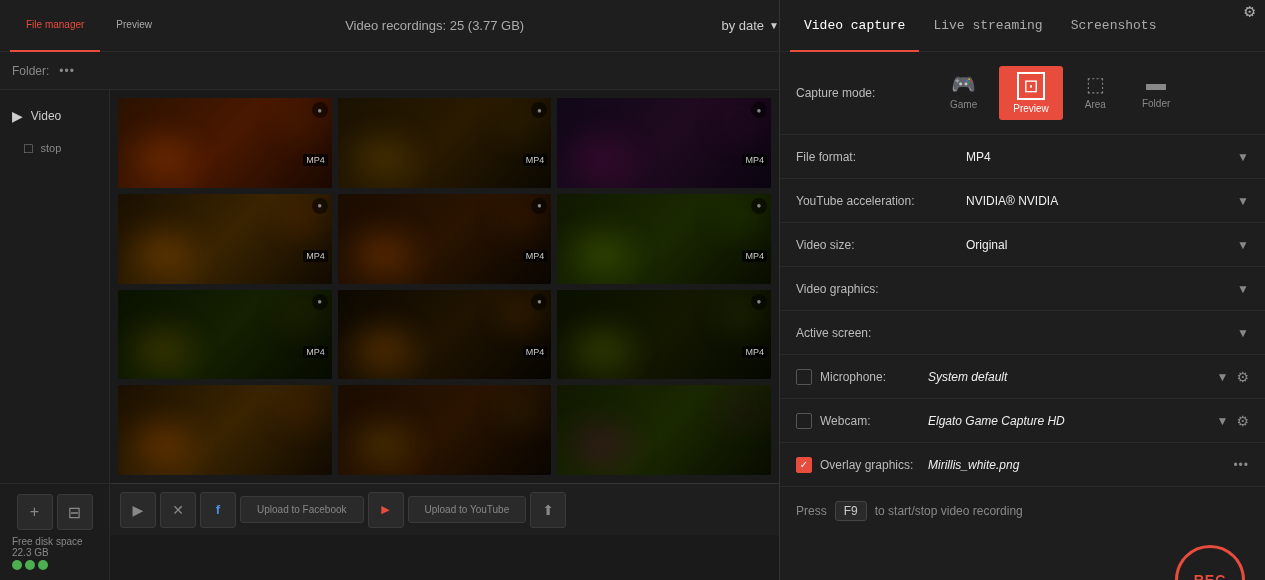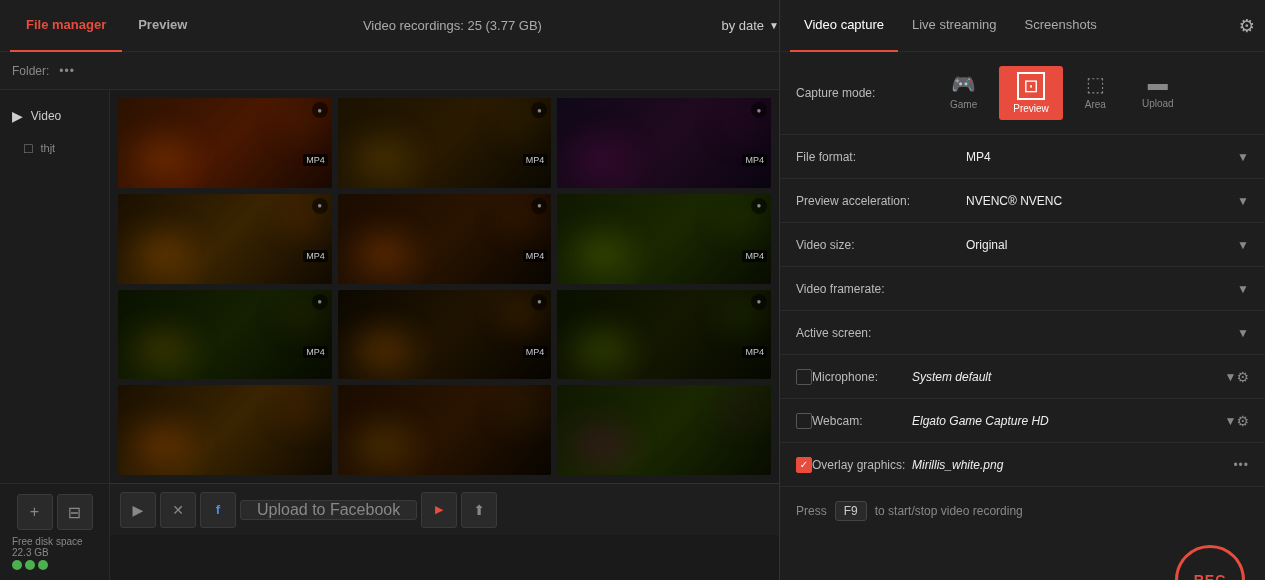--- a/index.html
+++ b/index.html
@@ -14,24 +14,23 @@
       display: flex;
       flex-direction: column;
     }
     .tab-btn {
       padding: 0 16px;
       height: 52px;
       display: flex;
       align-items: center;
       cursor: pointer;
       color: #aaa;
-      font-size: 13px;
+      font-size: 10px;
       border-bottom: 2px solid transparent;
       white-space: nowrap;
-      font-weight: bold;
     }
     .tab-btn.active {
       color: #e74c3c;
       border-bottom: 2px solid #e74c3c;
     }
     .sort-btn {
       display: flex;
       align-items: center;
       gap: 5px;
       cursor: pointer;
@@ -213,27 +212,27 @@
       justify-content: center;
       cursor: pointer;
       color: #888;
       font-size: 14px;
     }
     .upload-btn {
       display: flex;
       align-items: center;
       gap: 6px;
       padding: 4px 16px;
-      height: 20px;
+      height: 27px;
       background: #2a2a2a;
       border: 1px solid #3a3a3a;
       border-radius: 3px;
       cursor: pointer;
       color: #888;
-      font-size: 16px;
+      font-size: 10px;
     }
 
     
     .sidebar-bottom {
       width: 110px;
       background: #1c1c1c;
       border-top: 1px solid #2a2a2a;
       border-right: 1px solid #2a2a2a;
       display: flex;
       flex-direction: column;
@@ -332,20 +331,21 @@
     }
     .dropdown-arrow { color: #888; cursor: pointer; margin-left: auto; }
 
     
     .checkbox-row {
       display: flex;
       align-items: center;
       padding: 0 16px;
       height: 44px;
       border-bottom: 1px solid #2a2a2a;
+      gap: 8px;
     }
     .check-box {
       width: 16px;
       height: 16px;
       border: 1px solid #555;
       border-radius: 2px;
       display: flex;
       align-items: center;
       justify-content: center;
       cursor: pointer;
@@ -418,22 +418,23 @@
       width: 780px;
       display: flex;
       align-items: center;
       border-right: 1px solid #333;
       padding-left: 10px;
       flex-shrink: 0;
     }
     .right-top {
       flex: 1;
       display: flex;
-      align-items: center;
+      align-items: flex-start;
       padding: 0 10px;
+      font-family: Liberation Mono, monospace;
     }
   </style>
 </head>
 <body>
 
 <div class="top-bar">
   <div class="left-top">
     <div class="tab-btn active">File manager</div>
     <div class="tab-btn">Preview</div>
     <div style="flex:1; text-align:center; color:#aaa; font-size:13px;">Video recordings: 25 (3.77 GB)</div>
@@ -460,21 +461,21 @@
     </div>
 
     <div class="content-area">
       <div class="sidebar">
         <div class="sidebar-item">
           <span class="sidebar-icon">▶</span>
           <span>Video</span>
         </div>
         <div class="sidebar-item sub">
           <span class="sidebar-icon">□</span>
-          <span>thjt</span>
+          <span>stop</span>
         </div>
       </div>
 
       <div class="grid-area" id="video-grid">
       <div class="video-thumb">
     <div class="thumb-img shadow-1">
       <div class="scene-glow" style="width:60px;height:40px;background:#c8520080;bottom:10px;left:15px;"></div>
       <div class="scene-glow" style="width:40px;height:30px;background:#6b2d0080;top:10px;right:10px;"></div>
       <div class="thumb-corner-icon">●</div>
       <div class="format-badge">MP4</div>
@@ -598,20 +599,23 @@
       </div>
 
       <div class="bottom-toolbar" style="flex:1;">
         <div class="tb-btn">▶</div>
         <div class="tb-btn">✕</div>
         <div class="tb-btn" style="color:#4a90e2; font-size:13px; font-weight:bold;">f</div>
         <div class="upload-btn">
           <span>Upload to Facebook</span>
         </div>
         <div class="tb-btn" style="color:#e74c3c; font-size:11px;">▶</div>
+        <div class="upload-btn">
+          <span>Upload to YouTube</span>
+        </div>
         <div class="tb-btn">⬆</div>
       </div>
     </div>
   </div>
 
   <div class="right-panel">
 
     <div class="capture-mode-row">
       <span class="capture-label">Capture mode:</span>
       <div class="capture-icons">
@@ -622,43 +626,43 @@
         <div class="capture-icon-btn active">
           <span class="icon-shape" style="font-size:18px; border:2px solid white; padding:1px 4px; display:inline-block; font-style:normal;">⊡</span>
           <span>Preview</span>
         </div>
         <div class="capture-icon-btn">
           <span class="icon-shape">⬚</span>
           <span>Area</span>
         </div>
         <div class="capture-icon-btn">
           <span class="icon-shape">▬</span>
-          <span>Upload</span>
+          <span>Folder</span>
         </div>
       </div>
     </div>
 
     <div id="settings-rows">
         <div class="setting-row">
     <span class="setting-label">File format:</span>
     <span class="setting-value">MP4</span>
     <span class="dropdown-arrow">▼</span>
   </div>
         <div class="setting-row">
-    <span class="setting-label">Preview acceleration:</span>
-    <span class="setting-value">NVENC® NVENC</span>
+    <span class="setting-label">YouTube acceleration:</span>
+    <span class="setting-value">NVIDIA® NVIDIA</span>
     <span class="dropdown-arrow">▼</span>
   </div>
         <div class="setting-row">
     <span class="setting-label">Video size:</span>
     <span class="setting-value">Original</span>
     <span class="dropdown-arrow">▼</span>
   </div>
         <div class="setting-row">
-    <span class="setting-label">Video framerate:</span>
+    <span class="setting-label">Video graphics:</span>
     <span class="dropdown-arrow">▼</span>
   </div>
         <div class="setting-row">
     <span class="setting-label">Active screen:</span>
     <span class="dropdown-arrow">▼</span>
   </div>
       </div>
 
     <div id="checkbox-rows">
         <div class="checkbox-row">

